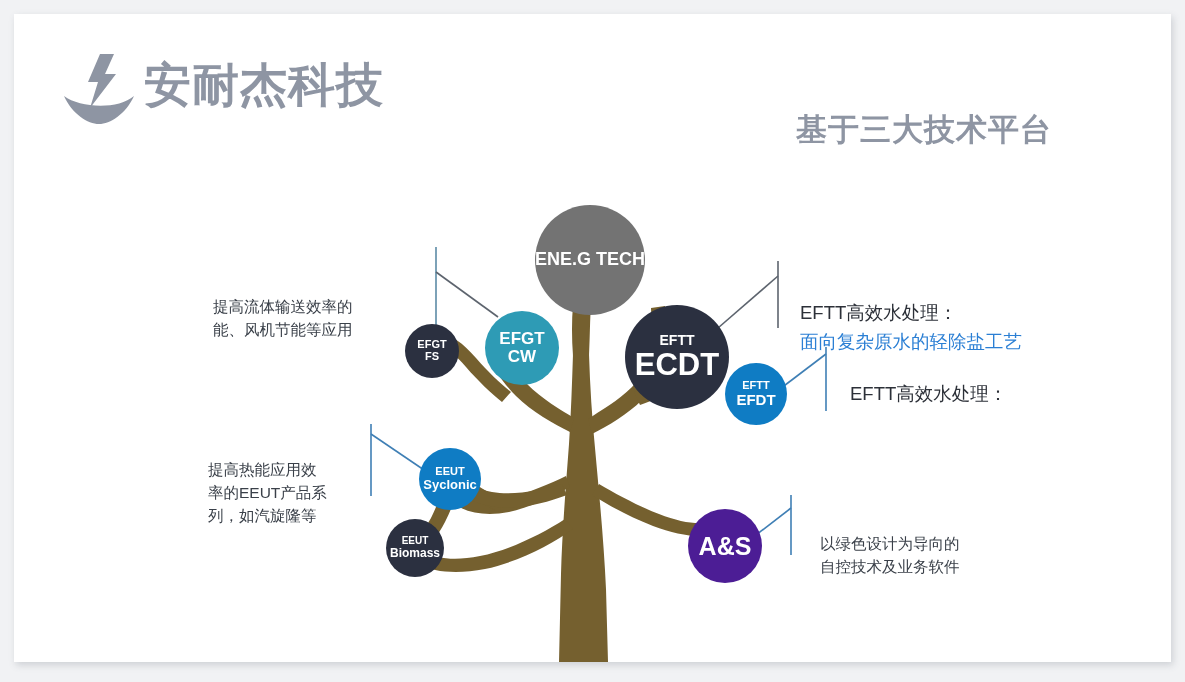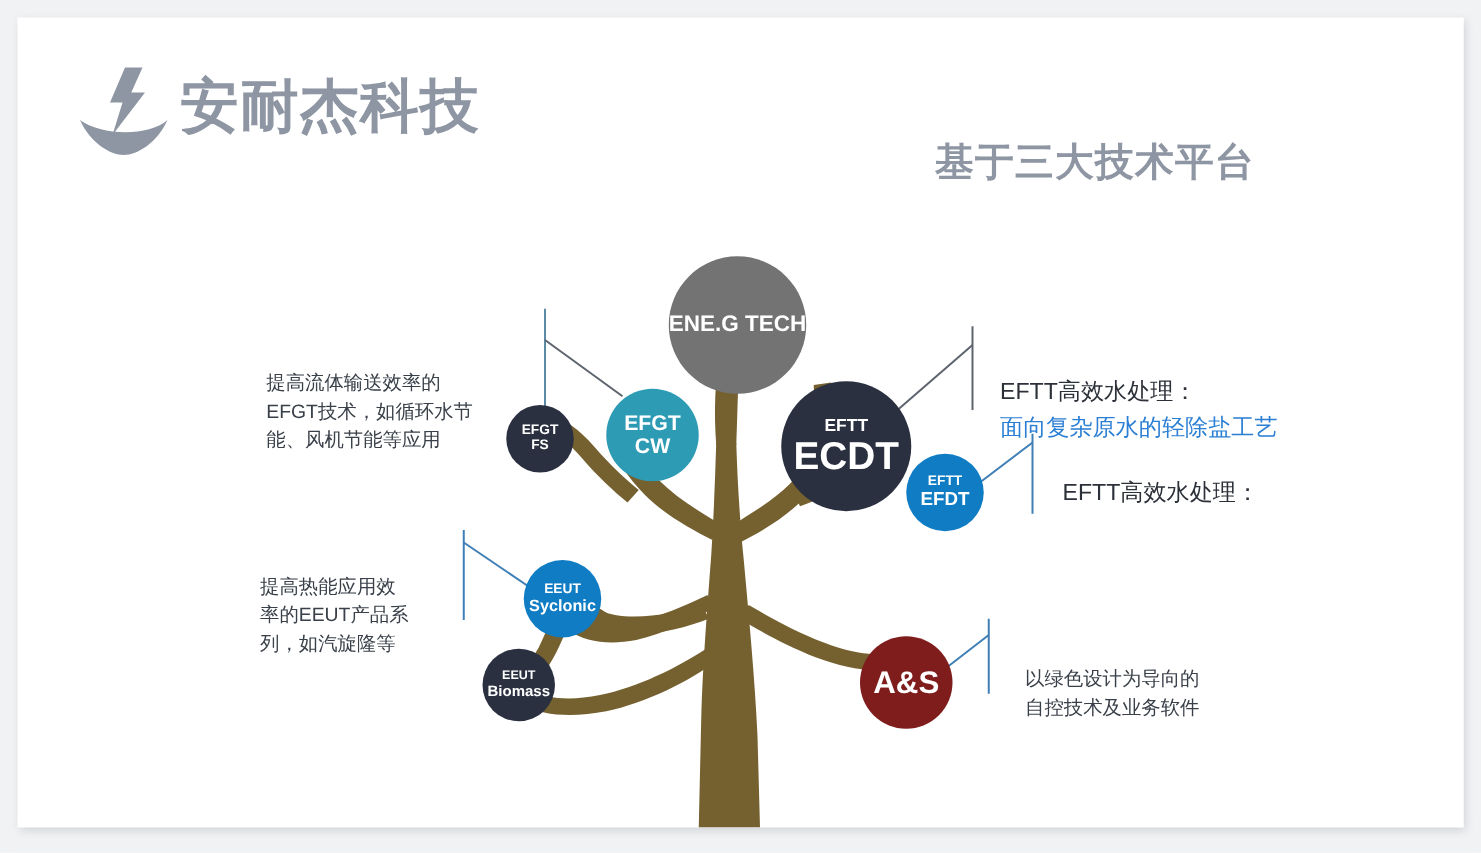--- a/index.html
+++ b/index.html
@@ -51,21 +51,21 @@
     font-size: 47px;
     font-weight: bold;
     color: #8e95a3;
     letter-spacing: 1px;
     line-height: 66px;
     white-space: nowrap;
   }
   
   .headline {
     position: absolute;
-    left: 528px;
+    left: 576px;
     top: 96px;
     width: 560px;
     text-align: right;
     color: #8e95a3;
     font-size: 31px;
     font-weight: bold;
     line-height: 40px;
     letter-spacing: 1px;
   }
   .headline .line1 { display:block; padding-right: 98px; }
@@ -216,29 +216,28 @@
           <span class="main" style="font-size: 15px;">EFDT</span>
         </div>
         <div class="node" style="left: 405px; top: 434px; width: 62px; height: 62px; background: rgb(15, 124, 196);">
           <span class="sub" style="font-size: 11px;">EEUT</span>
           <span class="main" style="font-size: 13px;">Syclonic</span>
         </div>
         <div class="node" style="left: 372px; top: 505px; width: 58px; height: 58px; background: rgb(43, 48, 64);">
           <span class="sub" style="font-size: 10px;">EEUT</span>
           <span class="main" style="font-size: 12px;">Biomass</span>
         </div>
-        <div class="node" style="left: 674px; top: 495px; width: 74px; height: 74px; background: #7f1d1d;">
+        <div class="node" style="left: 674px; top: 495px; width: 74px; height: 74px; background: #4c1d95;">
           <span class="main" style="font-size: 25px;">A&amp;S</span>
         </div>
       </div>
 
     <div id="anno-layer">
         <div class="anno gray" style="left: 199px; top: 249px;">
           <span class="l">提高流体输送效率的</span>
-          <span class="l">EFGT技术，如循环水节</span>
           <span class="l">能、风机节能等应用</span>
         </div>
         <div class="anno gray" style="left: 194px; top: 412px;">
           <span class="l">提高热能应用效</span>
           <span class="l">率的EEUT产品系</span>
           <span class="l">列，如汽旋隆等</span>
         </div>
         <div class="anno big" style="left: 786px; top: 252px;">
           <span class="l">EFTT高效水处理：</span>
           <span class="l blue">面向复杂原水的轻除盐工艺</span>

